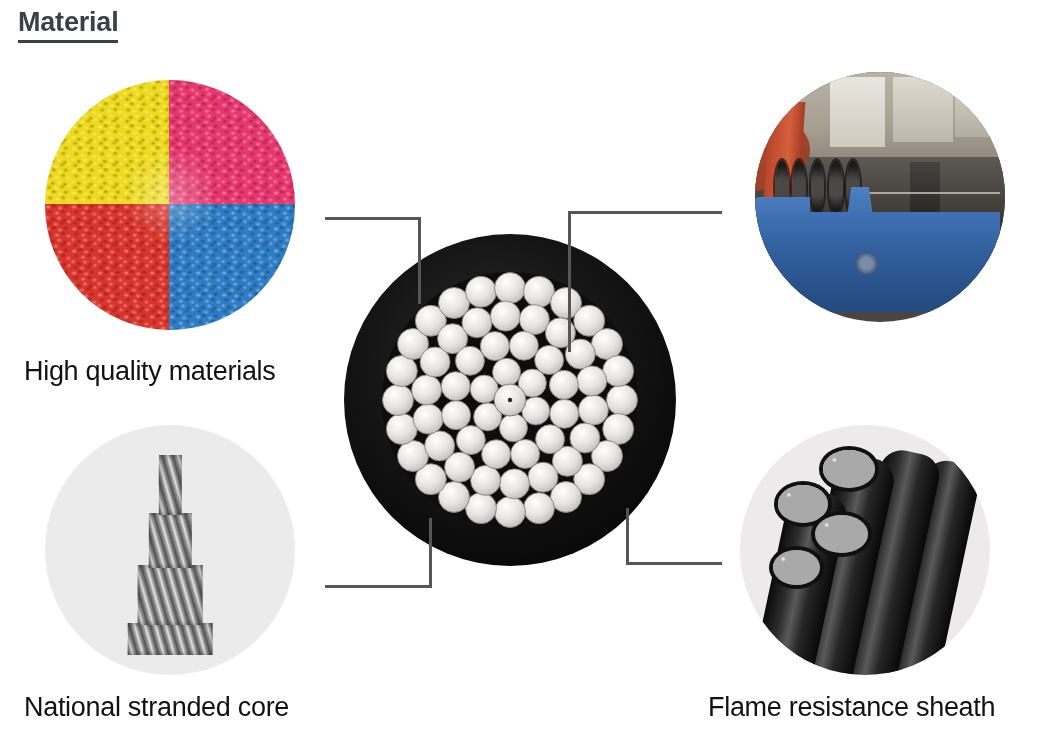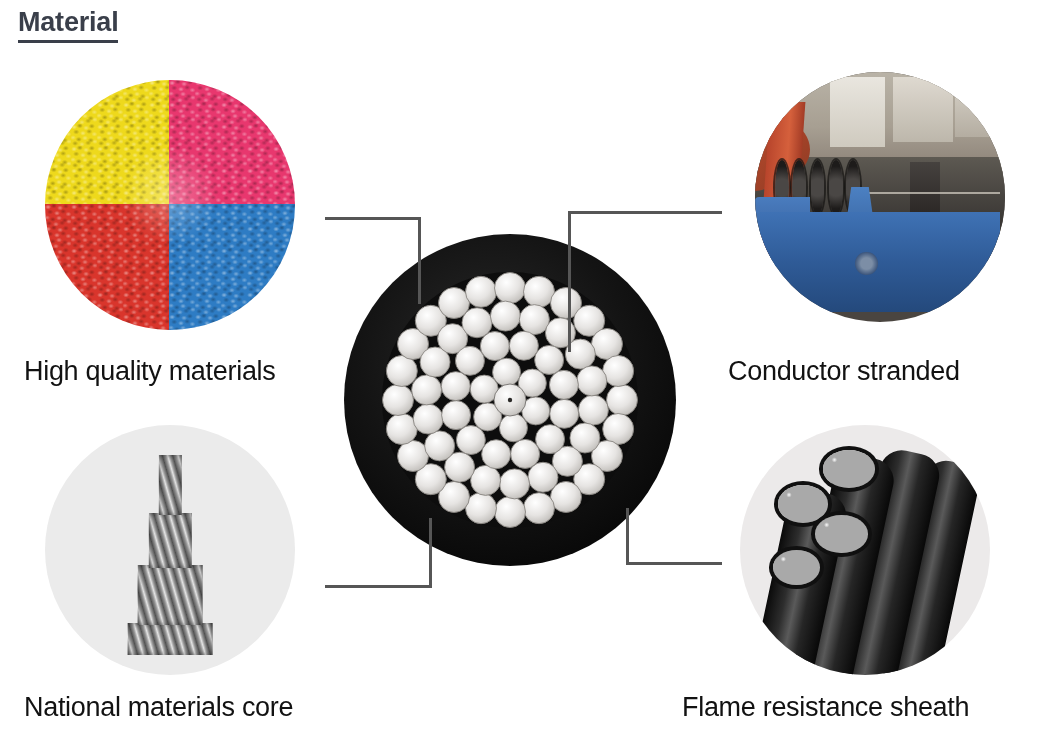--- a/index.html
+++ b/index.html
@@ -184,21 +184,21 @@
     position: absolute;
     font-size: 27px;
     color: #121212;
     font-weight: 400;
     letter-spacing: -0.3px;
     white-space: nowrap;
   }
   #cap-materials { left: 24px;  top: 356px; text-align: right; }
   #cap-conductor { left: 728px; top: 356px; }
   #cap-core      { left: 24px;  top: 692px; }
-  #cap-sheath    { left: 682px; top: 692px; }
+  #cap-sheath    { left: 708px; top: 692px; }
 </style>
 </head>
 <body>
 
 <div class="page">
 
   <div class="title-wrap">
     <div class="title">Material</div>
   </div>
 
@@ -235,21 +235,20 @@
       <div class="m-disc" style="left:84%"></div>
     </div>
     <div class="m-tower"></div>
     <div class="m-wire"></div>
     <div class="m-blue-left"></div>
     <div class="m-blue-stand"></div>
     <div class="m-blue-box"></div>
     <div class="m-blue-base"></div>
     <div class="m-wheel"></div>
   </div>
-  <div class="caption" id="cap-conductor">Conductor stranded</div>
 
   <svg id="cable-svg" width="340" height="340" viewBox="0 0 340 340" style="position:absolute;left:340px;top:230px;">
     <defs>
       <radialGradient id="sheathGrad" cx="45%" cy="38%" r="72%">
         <stop offset="0%" stop-color="#2a2a2a"></stop>
         <stop offset="55%" stop-color="#141414"></stop>
         <stop offset="100%" stop-color="#050505"></stop>
       </radialGradient>
       <radialGradient id="wireGrad" cx="38%" cy="32%" r="75%">
         <stop offset="0%" stop-color="#ffffff"></stop>
@@ -340,21 +339,21 @@
       <circle cx="170" cy="170" r="2.2" fill="#2b2927"></circle>
     </g>
   </svg>
 
   <div class="circle" id="core">
     <div class="core-seg cs4"></div>
     <div class="core-seg cs3"></div>
     <div class="core-seg cs2"></div>
     <div class="core-seg cs1"></div>
   </div>
-  <div class="caption" id="cap-core">National materials core</div>
+  <div class="caption" id="cap-core">National stranded core</div>
 
   <div class="circle" id="sheath">
     <div class="cable-tube ct4"></div>
     <div class="cable-tube ct2"></div>
     <div class="cable-tube ct1"></div>
     <div class="cable-tube ct3"></div>
     <div class="cable-face cf1"></div>
     <div class="cable-face cf2"></div>
     <div class="cable-face cf3"></div>
     <div class="cable-face cf4"></div>

